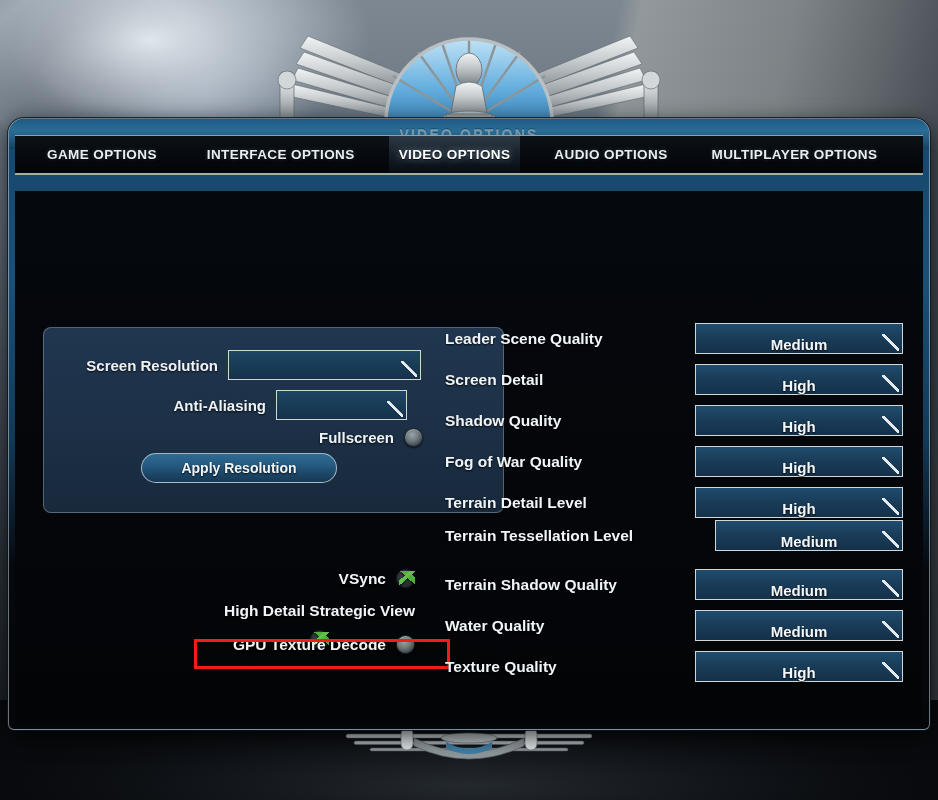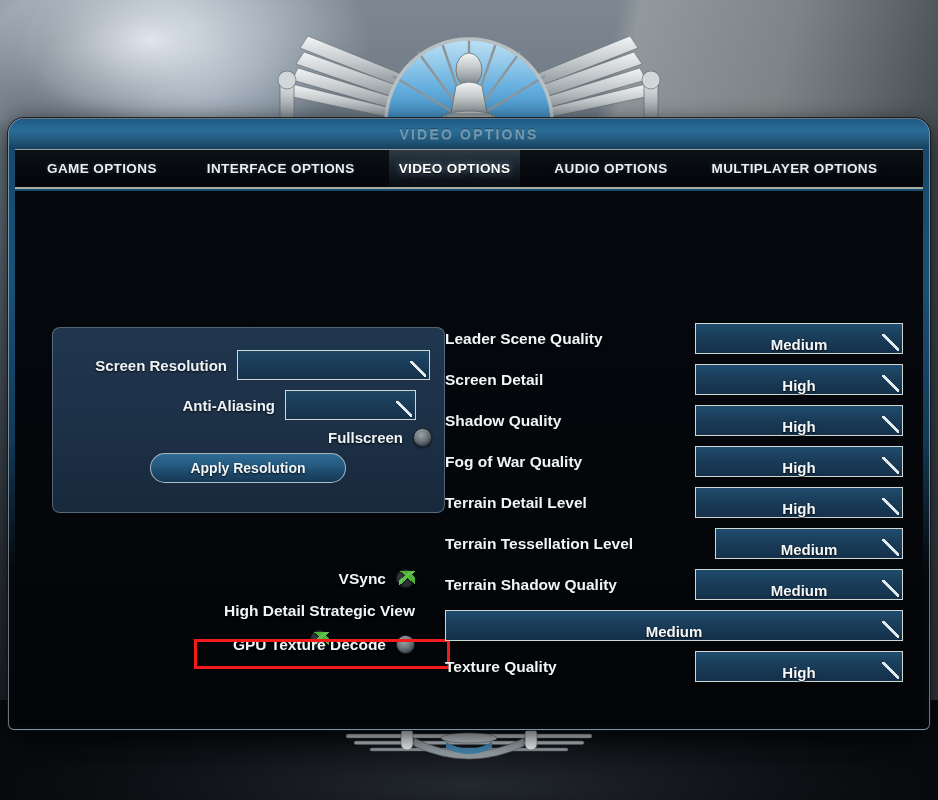--- a/index.html
+++ b/index.html
@@ -75,21 +75,21 @@
     font-size: 14px;
     letter-spacing: 2.2px;
     font-weight: bold;
     color: rgba(168,196,212,0.50);
     text-shadow: 0 1px 0 rgba(255,255,255,0.16), 0 -1px 0 rgba(0,0,0,0.25);
   }
 
   
   #tabstrip {
     position: absolute;
-    left: 6px; right: 6px; top: 30px;
+    left: 6px; right: 6px; top: 16px;
     height: 40px;
     background: linear-gradient(180deg, #0c1218 0%, #06090d 55%, #03050a 100%);
     border-top: 1px solid rgba(206,214,206,0.75);
     border-bottom: 2px solid rgba(206,214,196,0.8);
     display: flex;
     align-items: center;
   }
   .tab {
     position: relative;
     height: 100%;
@@ -113,25 +113,24 @@
   #content {
     position: absolute;
     left: 6px; right: 6px; top: 72px; bottom: 4px;
     background: linear-gradient(180deg, #05080d 0%, #04060a 60%, #020406 100%);
   }
 
   
   #res-panel {
     position: absolute;
     left: 28px; top: 136px;
-    width: 393px; height: 186px;
+    width: 461px; height: 186px;
     border-radius: 8px;
     background: linear-gradient(180deg, #20374f 0%, #1d3148 45%, #18293c 100%);
     border: 1px solid rgba(150,170,186,0.45);
-    margin-left: 9px;
   }
   .res-row {
     position: absolute;
     display: flex; align-items: center;
   }
   .res-label {
     font-size: 15px;
     font-weight: bold;
     color: #eef3f7;
     text-shadow: 0 1px 2px rgba(0,0,0,0.85);
@@ -425,35 +424,36 @@
       </div>
     </div>
 
     <div class="opt-row" style="top:296px;">
       <div class="opt-label">Terrain Detail Level</div>
       <div class="opt-combo">
         <span class="opt-value">High</span>
       </div>
     </div>
 
-    <div class="opt-row" style="top:337px;gap:20px;">
+    <div class="opt-row" style="top:329px;gap:20px;">
       <div class="opt-label">Terrain Tessellation Level</div>
       <div class="opt-combo">
         <span class="opt-value">Medium</span>
       </div>
     </div>
 
     <div class="opt-row" style="top:378px;">
       <div class="opt-label">Terrain Shadow Quality</div>
       <div class="opt-combo">
         <span class="opt-value">Medium</span>
       </div>
     </div>
 
     <div class="opt-row" style="top:419px;">
+      <div class="opt-label">Water Quality</div>
       <div class="opt-combo">
         <span class="opt-value">Medium</span>
       </div>
     </div>
 
     <div class="opt-row" style="top:460px;">
       <div class="opt-label">Texture Quality</div>
       <div class="opt-combo">
         <span class="opt-value">High</span>
       </div>

